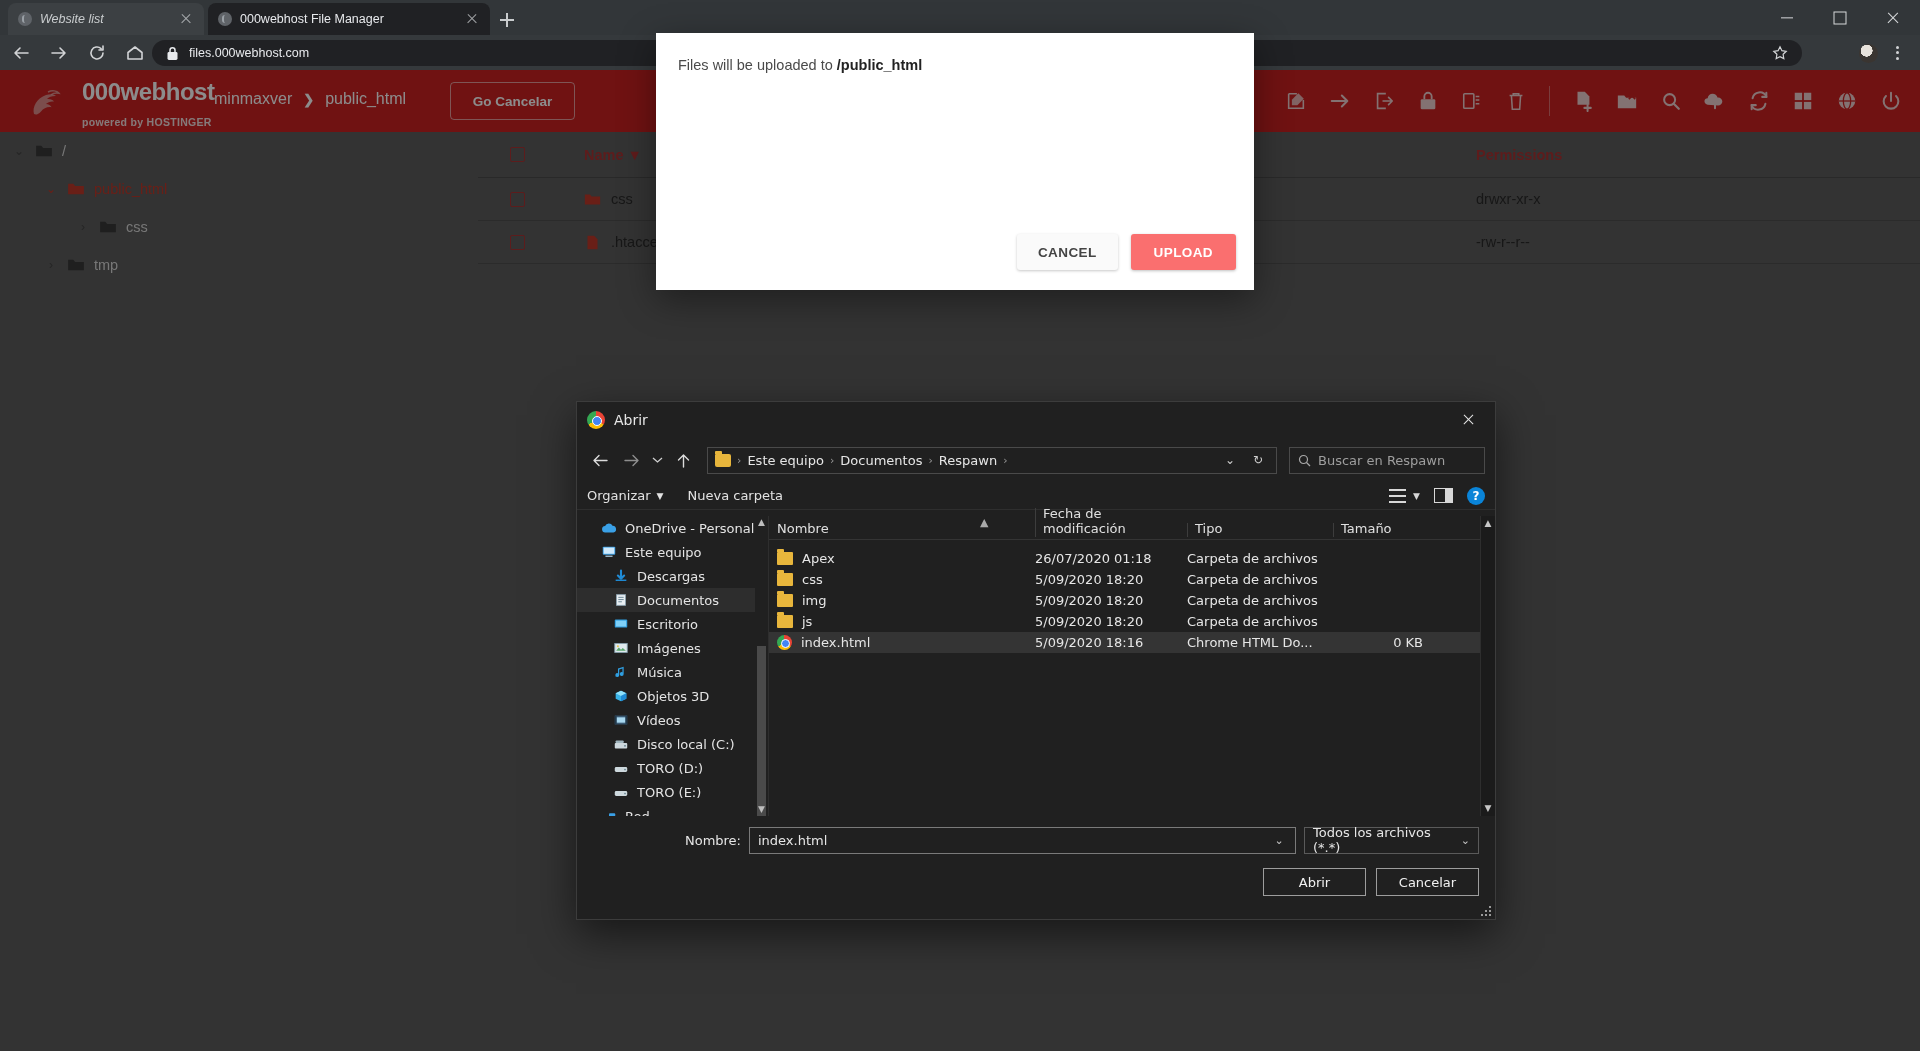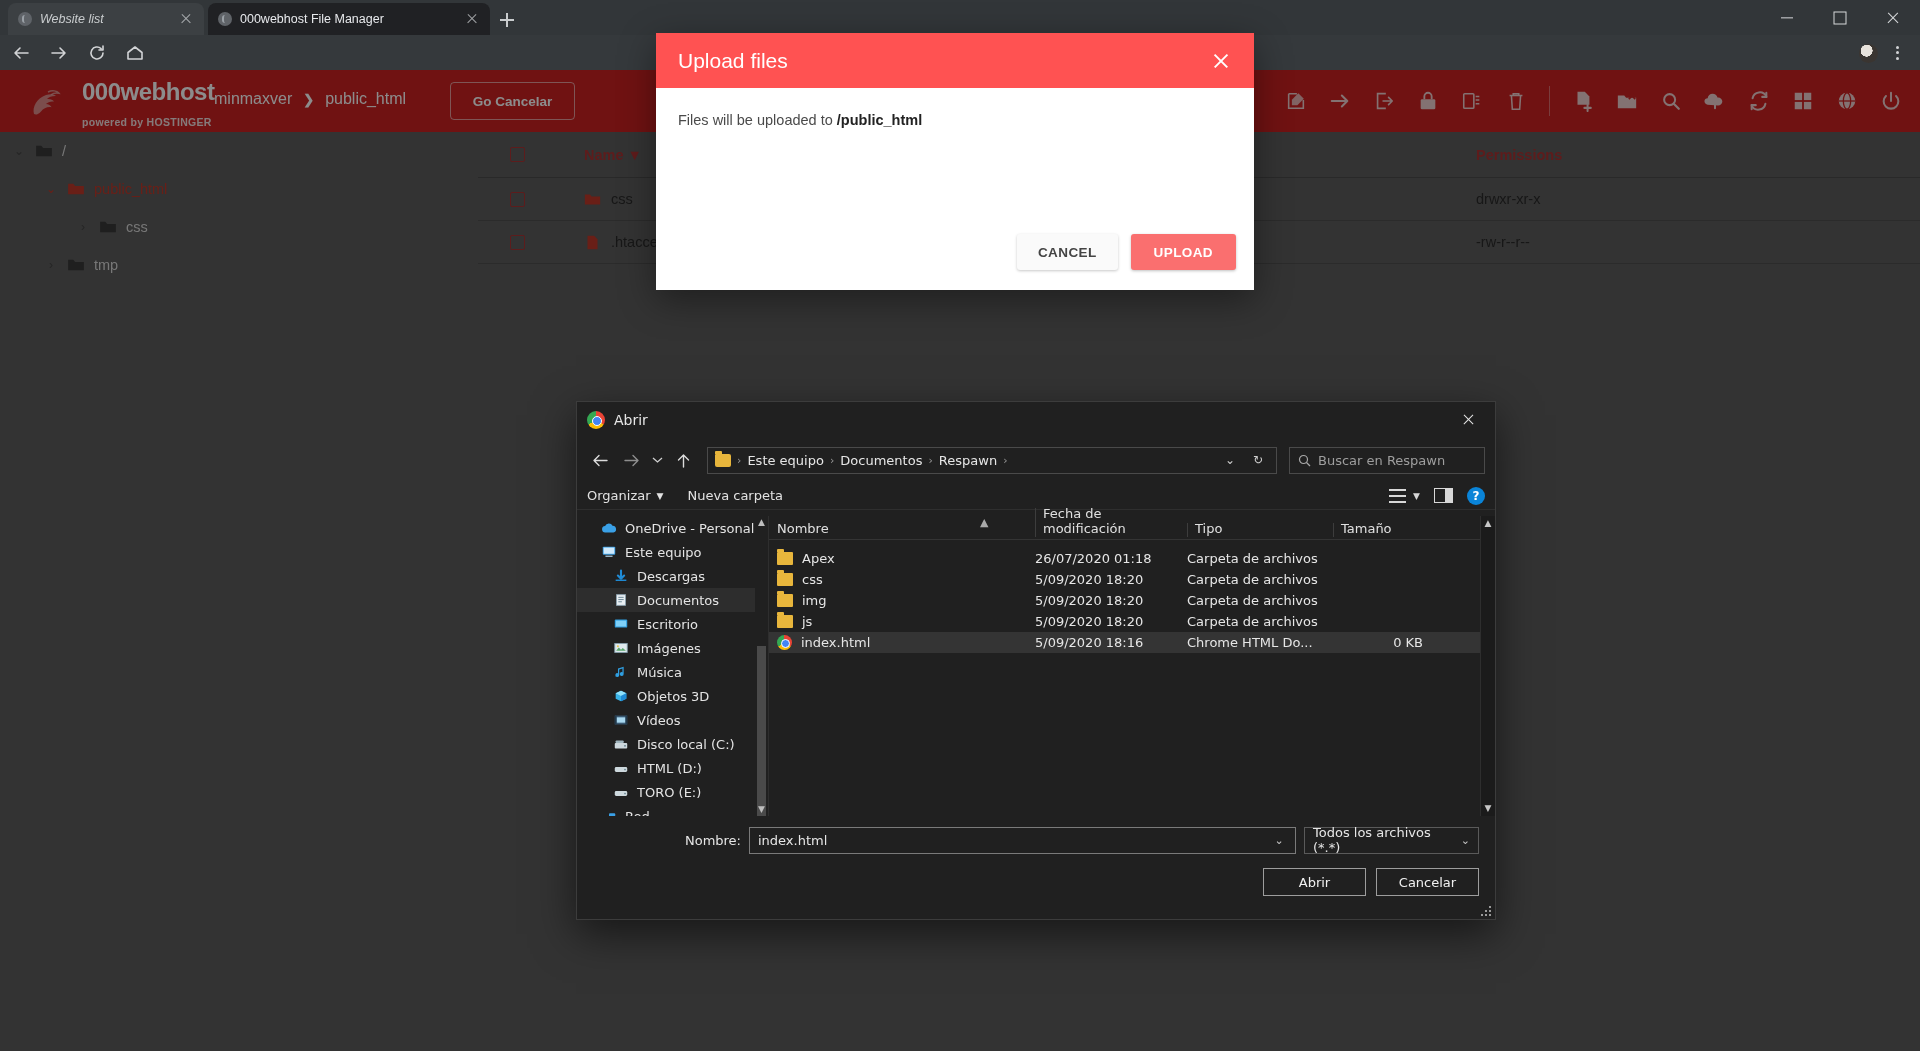--- a/index.html
+++ b/index.html
@@ -219,20 +219,32 @@
     <div class="nav-ico">
       <svg width="20" height="20" viewBox="0 0 20 20">
           <path d="M16 10a6 6 0 1 1-1.9-4.4M16 3v4h-4" fill="none" stroke="#d2d4d6" stroke-width="1.6" stroke-linecap="round" stroke-linejoin="round"></path>
         </svg>
     </div>
     <div class="nav-ico">
       <svg width="20" height="20" viewBox="0 0 20 20">
           <path d="M3 9.5 10 4l7 5.5V16H3z" fill="none" stroke="#d2d4d6" stroke-width="1.6" stroke-linejoin="round"></path>
         </svg>
     </div>
+    <div id="omnibox">
+      <svg width="13" height="15" viewBox="0 0 13 15">
+          <rect x="1.5" y="6" width="10" height="8" rx="1.4" fill="#e8eaed"></rect>
+          <path d="M4 6V4.2a2.5 2.5 0 0 1 5 0V6" fill="none" stroke="#e8eaed" stroke-width="1.5"></path>
+        </svg>
+      <span class="url">files.000webhost.com</span>
+      <span id="star-icon">
+        <svg width="16" height="16" viewBox="0 0 16 16">
+            <path d="M8 1.8l1.9 3.9 4.3.6-3.1 3 .7 4.3L8 11.6l-3.8 2 .7-4.3-3.1-3 4.3-.6z" fill="none" stroke="#d2d4d6" stroke-width="1.2"></path>
+          </svg>
+      </span>
+    </div>
     <div id="avatar-icon"></div>
     <div id="menu-icon">
         <i></i>
         <i></i>
         <i></i>
       </div>
   </div>
 </div>
 
 <div id="page">
@@ -381,24 +393,20 @@
         <span>.htaccess</span>
       </div>
       <div class="c-perm">-rw-r--r--</div>
     </div>
   </div>
 
   <div id="page-overlay"></div>
 </div>
 
 <div id="upload-modal">
-  <div id="upload-head">
-    <div id="upload-title">Upload files</div>
-    <div id="upload-close"></div>
-  </div>
   <div id="upload-body">
     <div id="upload-dest">
       <span>Files will be uploaded to </span><b>/public_html</b>
     </div>
   </div>
   <div id="upload-actions">
     <div id="cancel-btn">CANCEL</div>
     <div id="upload-btn">UPLOAD</div>
   </div>
 </div>
@@ -551,21 +559,21 @@
             <rect x="3" y="3" width="9" height="3" rx="1" fill="#9fb4bd"></rect>
             <circle cx="13.5" cy="9" r="1" fill="#5c7a87"></circle>
           </svg>
         <span>Disco local (C:)</span>
       </div>
       <div class="side-row indent">
         <svg class="sideico" viewBox="0 0 18 14">
             <rect x="2" y="6" width="14" height="5.5" rx="1.6" fill="#cdd8dd"></rect>
             <circle cx="13.5" cy="8.8" r="0.9" fill="#5c7a87"></circle>
           </svg>
-        <span>HTML (D:)</span>
+        <span>TORO (D:)</span>
       </div>
       <div class="side-row indent">
         <svg class="sideico" viewBox="0 0 18 14">
             <rect x="2" y="6" width="14" height="5.5" rx="1.6" fill="#cdd8dd"></rect>
             <circle cx="13.5" cy="8.8" r="0.9" fill="#5c7a87"></circle>
           </svg>
         <span>TORO (E:)</span>
       </div>
       <div class="side-row">
         <svg class="sideico" viewBox="0 0 18 14">

